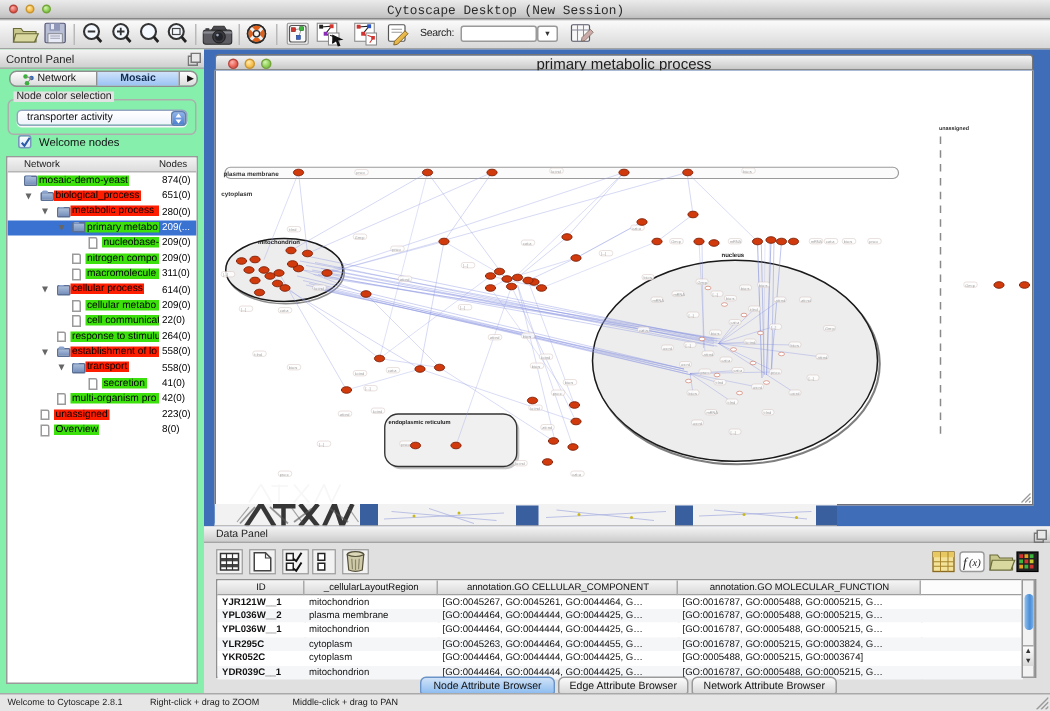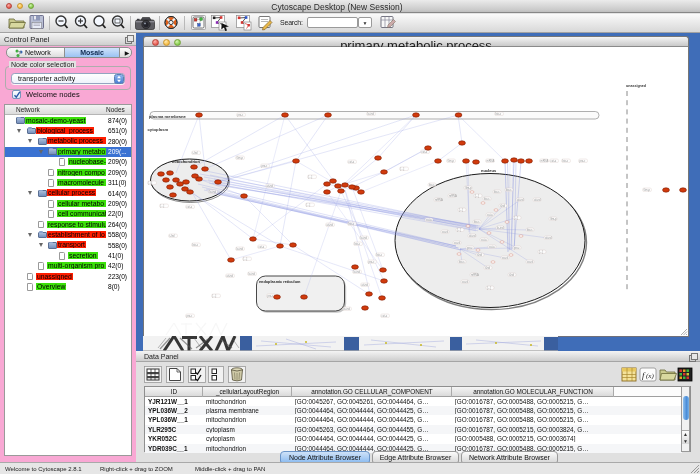--- a/index.html
+++ b/index.html
@@ -1,25 +1,25 @@
 <!DOCTYPE html>
 <html><head><meta charset="utf-8"><style>
 *{margin:0;padding:0;box-sizing:border-box;}
 html,body{width:700px;height:474px;overflow:hidden;font-family:"Liberation Sans",sans-serif;background:#e3e3e3;position:relative;}
 .abs{position:absolute;}
 #titlebar{left:0;top:0;width:700px;height:13px;background:linear-gradient(#ebebeb,#cbcbcb 80%,#bdbdbd);border-bottom:1px solid #868686;}
 .tl{width:6px;height:6px;border-radius:50%;top:3px;}
-#titletext{width:674px;top:2px;text-align:center;font-size:8.5px;color:#2a2a2a;}
+#titletext{width:674px;top:2px;text-align:center;font-size:8.5px;color:#2a2a2a;font-family:Liberation Mono, monospace;}
 #toolbar{left:0;top:14px;width:700px;height:19px;background:linear-gradient(#fafafa,#d8d8d8);border-bottom:1px solid #a2a2a2;}
 .tsep{top:16px;width:1px;height:14px;background:#b9b9b9;}
 #searchlbl{top:19px;left:280px;font-size:7px;color:#222;letter-spacing:-0.2px;}
 #searchbox{top:17px;left:307px;width:51px;height:11px;background:#fff;border:1px solid #9a9a9a;border-radius:2px;}
 #searchdrop{top:17px;left:358px;width:14px;height:11px;background:#fff;border:1px solid #9a9a9a;border-radius:2px;font-size:5px;color:#333;text-align:center;line-height:10px;}
 
-#leftpanel{left:0;top:33px;width:136px;height:429px;background:#f9a8d4;}
+#leftpanel{left:0;top:33px;width:136px;height:429px;background:#86efac;}
 #cphead{left:0;top:0;width:136px;height:13px;background:linear-gradient(#f4f4f4,#cfcfcf);border-bottom:1px solid #aaa;}
 #cphead span{position:absolute;left:4px;top:2px;font-size:7.5px;color:#222;}
 #tabrow{left:6px;top:14px;width:126px;height:11px;}
 #seg{left:0;top:0;width:126px;height:11px;border:1px solid #8f8f8f;border-radius:5px;background:linear-gradient(#fdfdfd,#dcdcdc);overflow:hidden;}
 #segnet{left:18px;top:0;width:39px;height:11px;font-size:7px;color:#111;text-align:left;line-height:10px;}
 #segmos{left:57px;top:0;width:56px;height:11px;background:linear-gradient(#cfe2fa,#8fbcf2);border-left:1px solid #8f8f8f;border-right:1px solid #8f8f8f;font-size:7px;font-weight:bold;color:#102a50;text-align:center;line-height:10px;}
 #segarr{left:114px;top:0;width:12px;height:11px;color:#111;font-size:6px;text-align:center;line-height:10px;}
 #groupbox{left:5px;top:33px;width:126px;height:24px;border:1px solid #adadad;border-radius:4px;}
 #grouplbl{left:9px;top:28px;background:#e2e2e2;padding:0 2px;font-size:7px;color:#222;}
 #combo{left:11px;top:40px;width:114px;height:11px;background:linear-gradient(#ffffff,#eef3fb);border:1px solid #93a5c0;border-radius:3.5px;box-shadow:0 1px 0 #f7f7f7;}
@@ -37,21 +37,21 @@
 .fold{position:absolute;top:1.7px;width:9px;height:6.5px;background:linear-gradient(#aabdd9,#7590bd);border:0.5px solid #5a6f93;border-radius:1px;}
 .fold:before{content:"";position:absolute;left:0;top:-1.5px;width:4px;height:1.5px;background:#8aa3cd;border-radius:1px 1px 0 0;}
 .file{position:absolute;top:1px;width:6px;height:7.8px;background:#fff;border:0.5px solid #9a9a9a;border-radius:0 1.5px 0 0;}
 .gl{background:#3ce00a;}
 .rl{background:#ff1d00;}
 #statusbar{left:0;top:462px;width:700px;height:12px;background:#e6e6e6;border-top:1px solid #a9a9a9;font-size:6px;color:#1a1a1a;}
 #statusbar span{position:absolute;top:3px;}
 
 #mdi{left:136px;top:33px;width:564px;height:318px;background:#3f6db8;}
 #winbar{left:143px;top:36px;width:546px;height:11px;background:linear-gradient(#f4f4f4,#c9c9c9);border:1px solid #767676;border-bottom:1px solid #8a8a8a;border-radius:3px 3px 0 0;}
-#wintitle{left:143px;top:38px;width:546px;text-align:center;font-size:13px;color:#1c1c1c;}
+#wintitle{left:143px;top:38px;width:546px;text-align:center;font-size:10px;color:#1c1c1c;}
 #canvas{left:143px;top:47px;width:546px;height:289.5px;background:#fff;border-left:1px solid #767676;border-right:1px solid #767676;border-bottom:1px solid #70707a;}
 
 #datapanel{left:136px;top:351px;width:564px;height:111px;background:#e0e0e0;}
 #dphead{left:0;top:0;width:564px;height:11px;background:linear-gradient(#f4f4f4,#cdcdcd);border-bottom:1px solid #a5a5a5;}
 #dphead span{position:absolute;left:8px;top:1.5px;font-size:7px;color:#222;}
 #dtable{left:8px;top:35px;width:547px;height:66px;background:#fff;border:1px solid #8f8f8f;}
 #dthead{left:0;top:0;width:537px;height:9.5px;background:linear-gradient(#f5f5f5,#dadada);border-bottom:1px solid #9f9f9f;font-size:6.4px;color:#111;}
 #dthead i{position:absolute;top:1px;font-style:normal;width:100%;}
 .dcol{position:absolute;top:0;height:9.5px;border-right:1px solid #aaa;}
 .drow{position:absolute;width:537px;height:9.4px;font-size:6.4px;color:#111;white-space:nowrap;}

